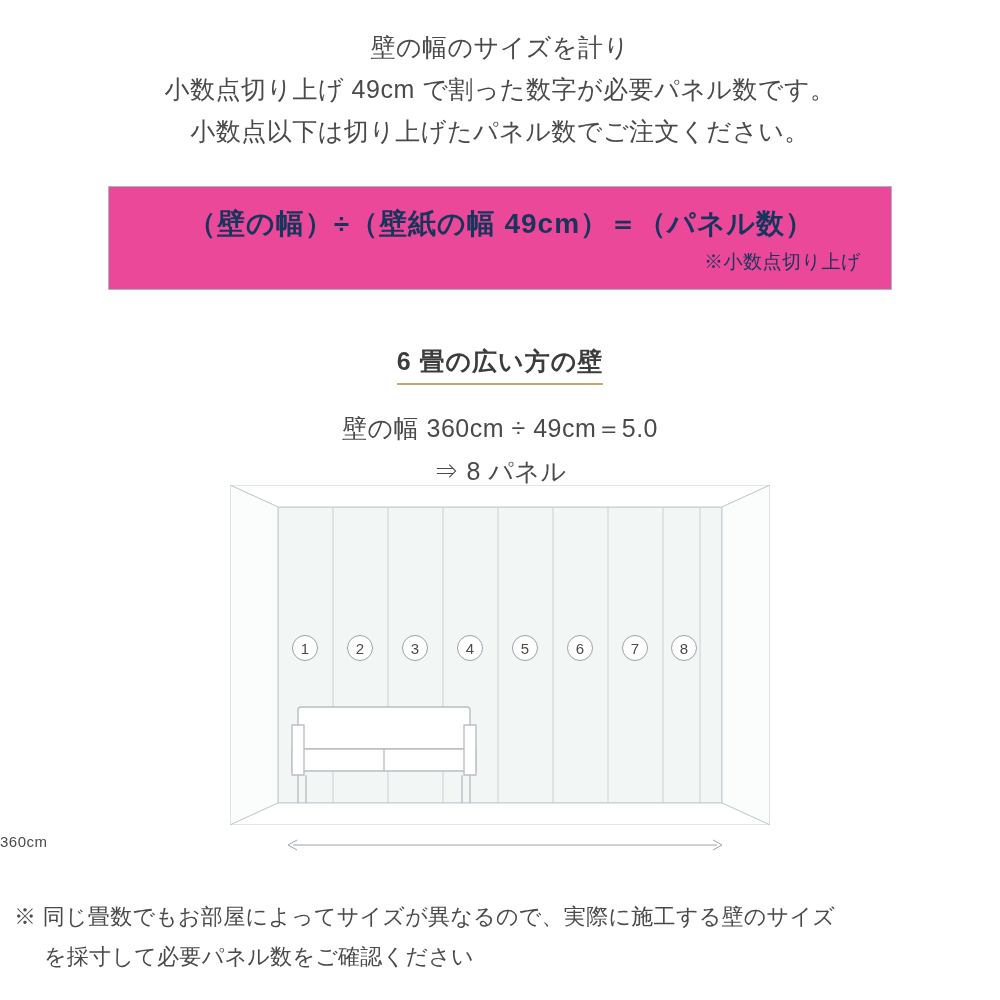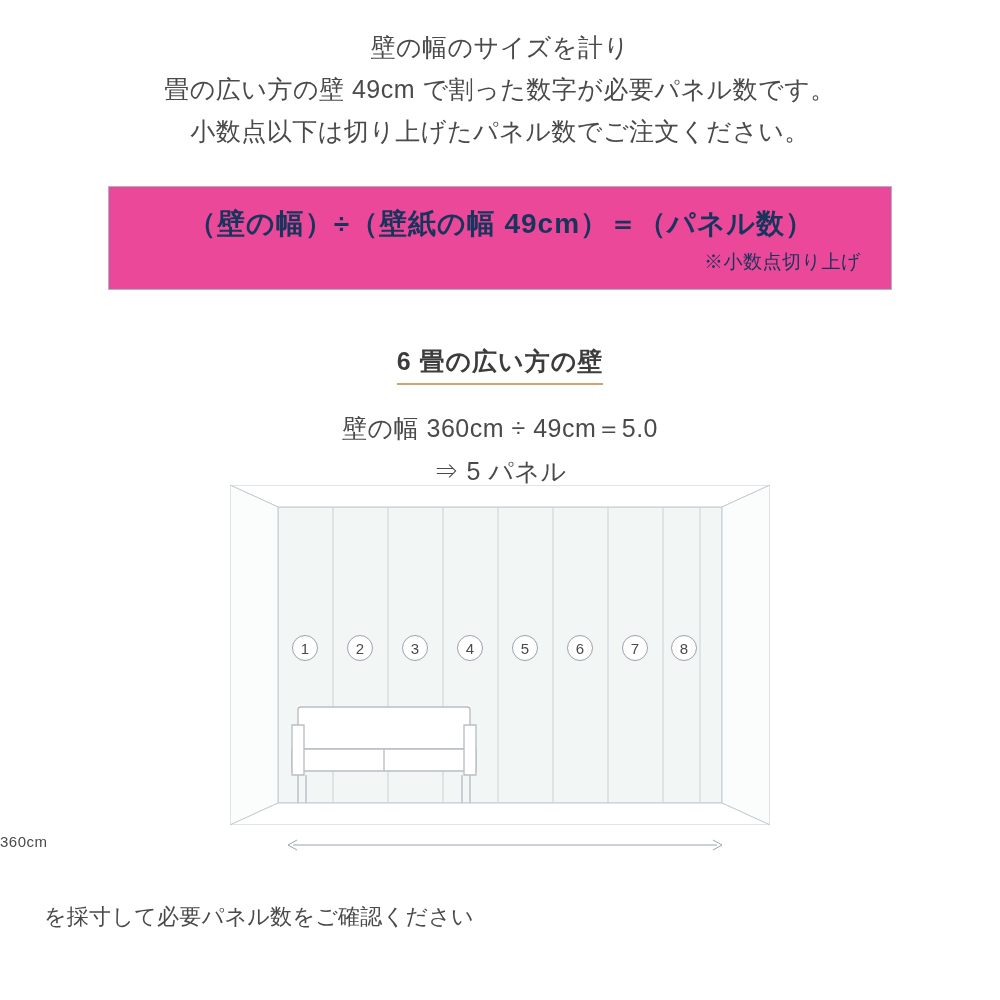--- a/index.html
+++ b/index.html
@@ -165,34 +165,34 @@
   }
   .footnote .l2 { padding-left: 30px; }
 </style>
 </head>
 <body>
 
 <div class="page">
 
   <div class="intro">
     <div>壁の幅のサイズを計り</div>
-    <div>畳の広い方の壁 49cm で割った数字が必要パネル数です。</div>
+    <div>小数点切り上げ 49cm で割った数字が必要パネル数です。</div>
     <div>小数点以下は切り上げたパネル数でご注文ください。</div>
   </div>
 
   <div class="formula-box">
     <div class="formula-main">（壁の幅）÷（壁紙の幅 49cm）＝（パネル数）</div>
     <div class="formula-note">※小数点切り上げ</div>
   </div>
 
   <div class="section-title">
     <span class="underline">6 畳の広い方の壁</span>
   </div>
   <div class="calc-line-1">壁の幅 360cm ÷ 49cm＝5.0</div>
-  <div class="calc-line-2">⇒ 5 パネル</div>
+  <div class="calc-line-2">⇒ 8 パネル</div>
 
   <div class="room">
     <svg width="540" height="340" viewBox="0 0 540 340" xmlns="http://www.w3.org/2000/svg">
 
       <rect x="48" y="22" width="444" height="296" fill="#f2f6f5" stroke="#c3cbd1" stroke-width="1"></rect>
 
       <polygon points="0,0 540,0 492,22 48,22" fill="#ffffff" stroke="#c3cbd1" stroke-width="1"></polygon>
 
       <polygon points="0,0 48,22 48,318 0,340" fill="#fbfcfc" stroke="#c3cbd1" stroke-width="1"></polygon>
 
@@ -241,16 +241,17 @@
   <div class="dim">
     <svg width="440" height="14" viewBox="0 0 440 14" xmlns="http://www.w3.org/2000/svg">
       <line x1="8" y1="7" x2="432" y2="7" stroke="#9aa3ad" stroke-width="1"></line>
       <polyline points="12,2 3,7 12,12" fill="none" stroke="#9aa3ad" stroke-width="1"></polyline>
       <polyline points="428,2 437,7 428,12" fill="none" stroke="#9aa3ad" stroke-width="1"></polyline>
     </svg>
   </div>
   <div class="dim-label">360cm</div>
 
   <div class="footnote">
+    <div>※ 同じ畳数でもお部屋によってサイズが異なるので、実際に施工する壁のサイズ</div>
     <div class="l2">を採寸して必要パネル数をご確認ください</div>
   </div>
 
 </div>
 
 </body></html>

